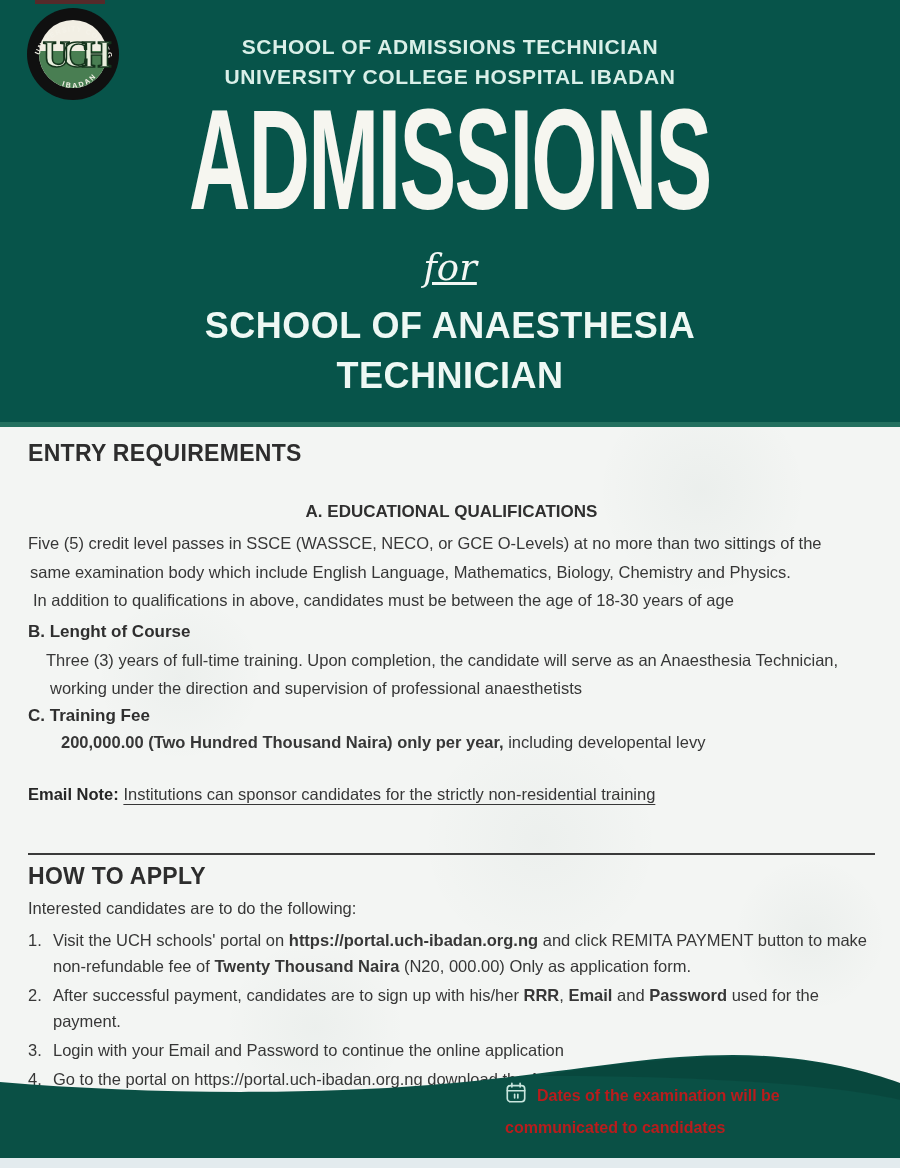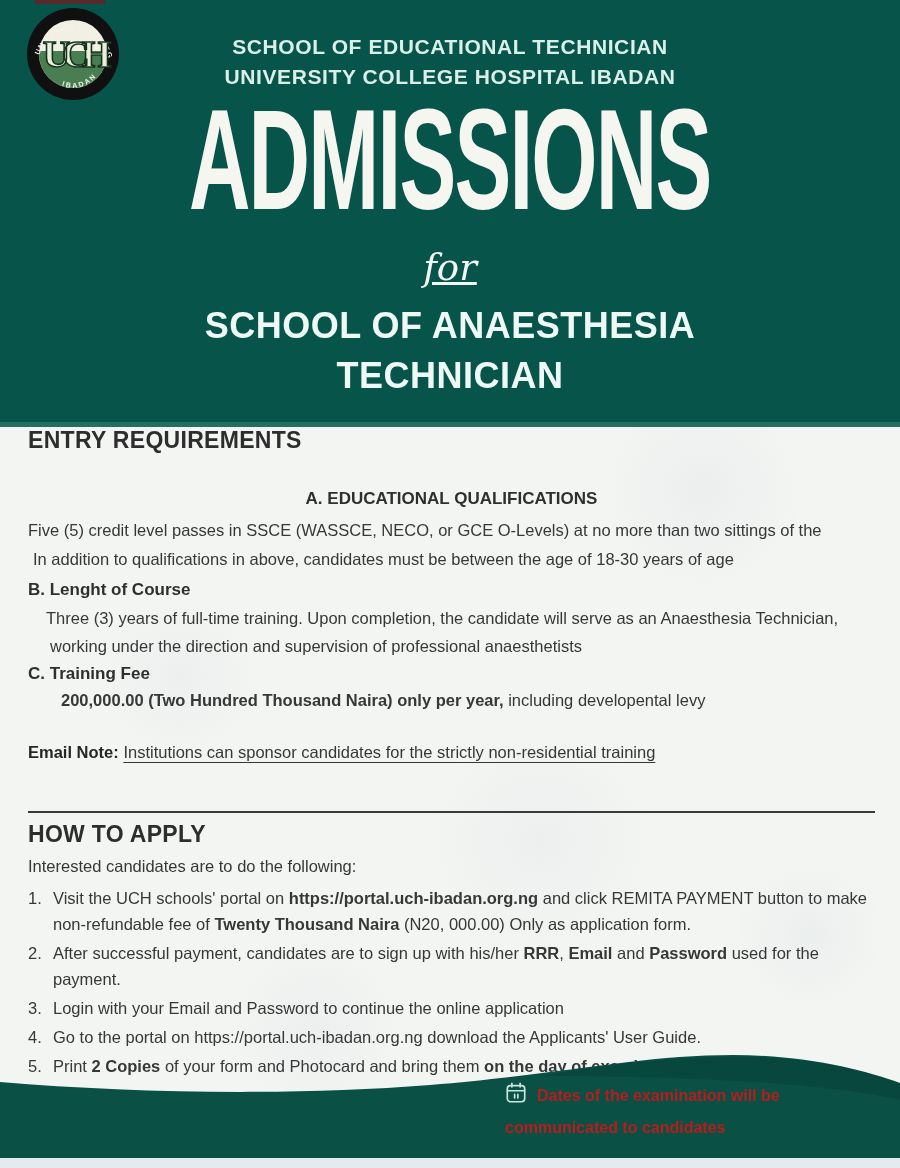--- a/index.html
+++ b/index.html
@@ -31,21 +31,21 @@
     white-space:nowrap;
   }
   .for-word{margin-top:28px;text-align:center;font-family:"DejaVu Serif",serif;
     font-style:italic;font-size:37px;color:#f3f7f4;text-decoration:underline;}
   .subtitle{margin-top:12px;text-align:center;font-weight:bold;font-size:36px;
     line-height:50px;color:#eef8f4;letter-spacing:0.5px;}
   
   .content{position:absolute;top:427px;left:0;width:900px;box-sizing:border-box;
     padding:0 25px 0 28px;color:#373737;font-size:16.5px;z-index:1;}
   .h2{font-size:23px;font-weight:bold;color:#2d2d2d;letter-spacing:0.3px;}
-  .entry-heading{}
+  .entry-heading{margin-top:13px;}
   .sec-head{font-weight:bold;color:#2f2f2f;font-size:17px;}
   .a-head{margin-top:35px;text-align:center;}
   .a-lines{margin-top:7px;line-height:28.5px;}
   .a-lines .ln2{padding-left:2px;}
   .a-lines .ln3{padding-left:5px;}
   .b-head{margin-top:7px;}
   .b-lines{margin-top:4px;line-height:28px;}
   .b-lines .ln1{padding-left:18px;}
   .b-lines .ln2{padding-left:22px;}
   .c-head{margin-top:4px;}
@@ -93,21 +93,21 @@
       <text font-size="7.2" fill="#f4f2e8" font-weight="bold" letter-spacing="1">
         <textPath href="#arcTop" startOffset="4%">UNIVERSITY COLLEGE HOSPITAL</textPath>
       </text>
       <text font-size="7" fill="#f4f2e8" font-weight="bold" letter-spacing="2">
         <textPath href="#arcBot" startOffset="28%">IBADAN</textPath>
       </text>
       <text x="47" y="60" text-anchor="middle" font-size="38" font-weight="bold" font-family="Liberation Serif, serif" fill="#e9eedd" stroke="#14341c" stroke-width="1.6" letter-spacing="-8">UCH</text>
     </svg>
 
     <div class="org">
-      <div>SCHOOL OF EDUCATIONAL TECHNICIAN</div>
+      <div>SCHOOL OF ADMISSIONS TECHNICIAN</div>
       <div>UNIVERSITY COLLEGE HOSPITAL IBADAN</div>
     </div>
 
     <div class="admissions-wrap">
       <div class="admissions">ADMISSIONS</div>
     </div>
 
     <div class="for-word">for</div>
 
     <div class="subtitle">
@@ -118,20 +118,21 @@
     <div class="header-edge"></div>
   </div>
 
   <div class="content">
 
     <div class="h2 entry-heading">ENTRY REQUIREMENTS</div>
 
     <div class="sec-head a-head">A. EDUCATIONAL QUALIFICATIONS</div>
     <div class="a-lines">
       <div class="ln1">Five (5) credit level passes in SSCE (WASSCE, NECO, or GCE O-Levels) at no more than two sittings of the</div>
+      <div class="ln2">same  examination body which include English Language, Mathematics, Biology, Chemistry and Physics.</div>
       <div class="ln3">In addition to qualifications in above, candidates must be between the age of 18-30 years of age</div>
     </div>
 
     <div class="sec-head b-head">B. Lenght of Course</div>
     <div class="b-lines">
       <div class="ln1">Three (3) years of full-time training. Upon completion, the candidate will serve as an Anaesthesia Technician,</div>
       <div class="ln2">working under the direction and supervision of professional anaesthetists</div>
     </div>
 
     <div class="sec-head c-head">C. Training Fee</div>

